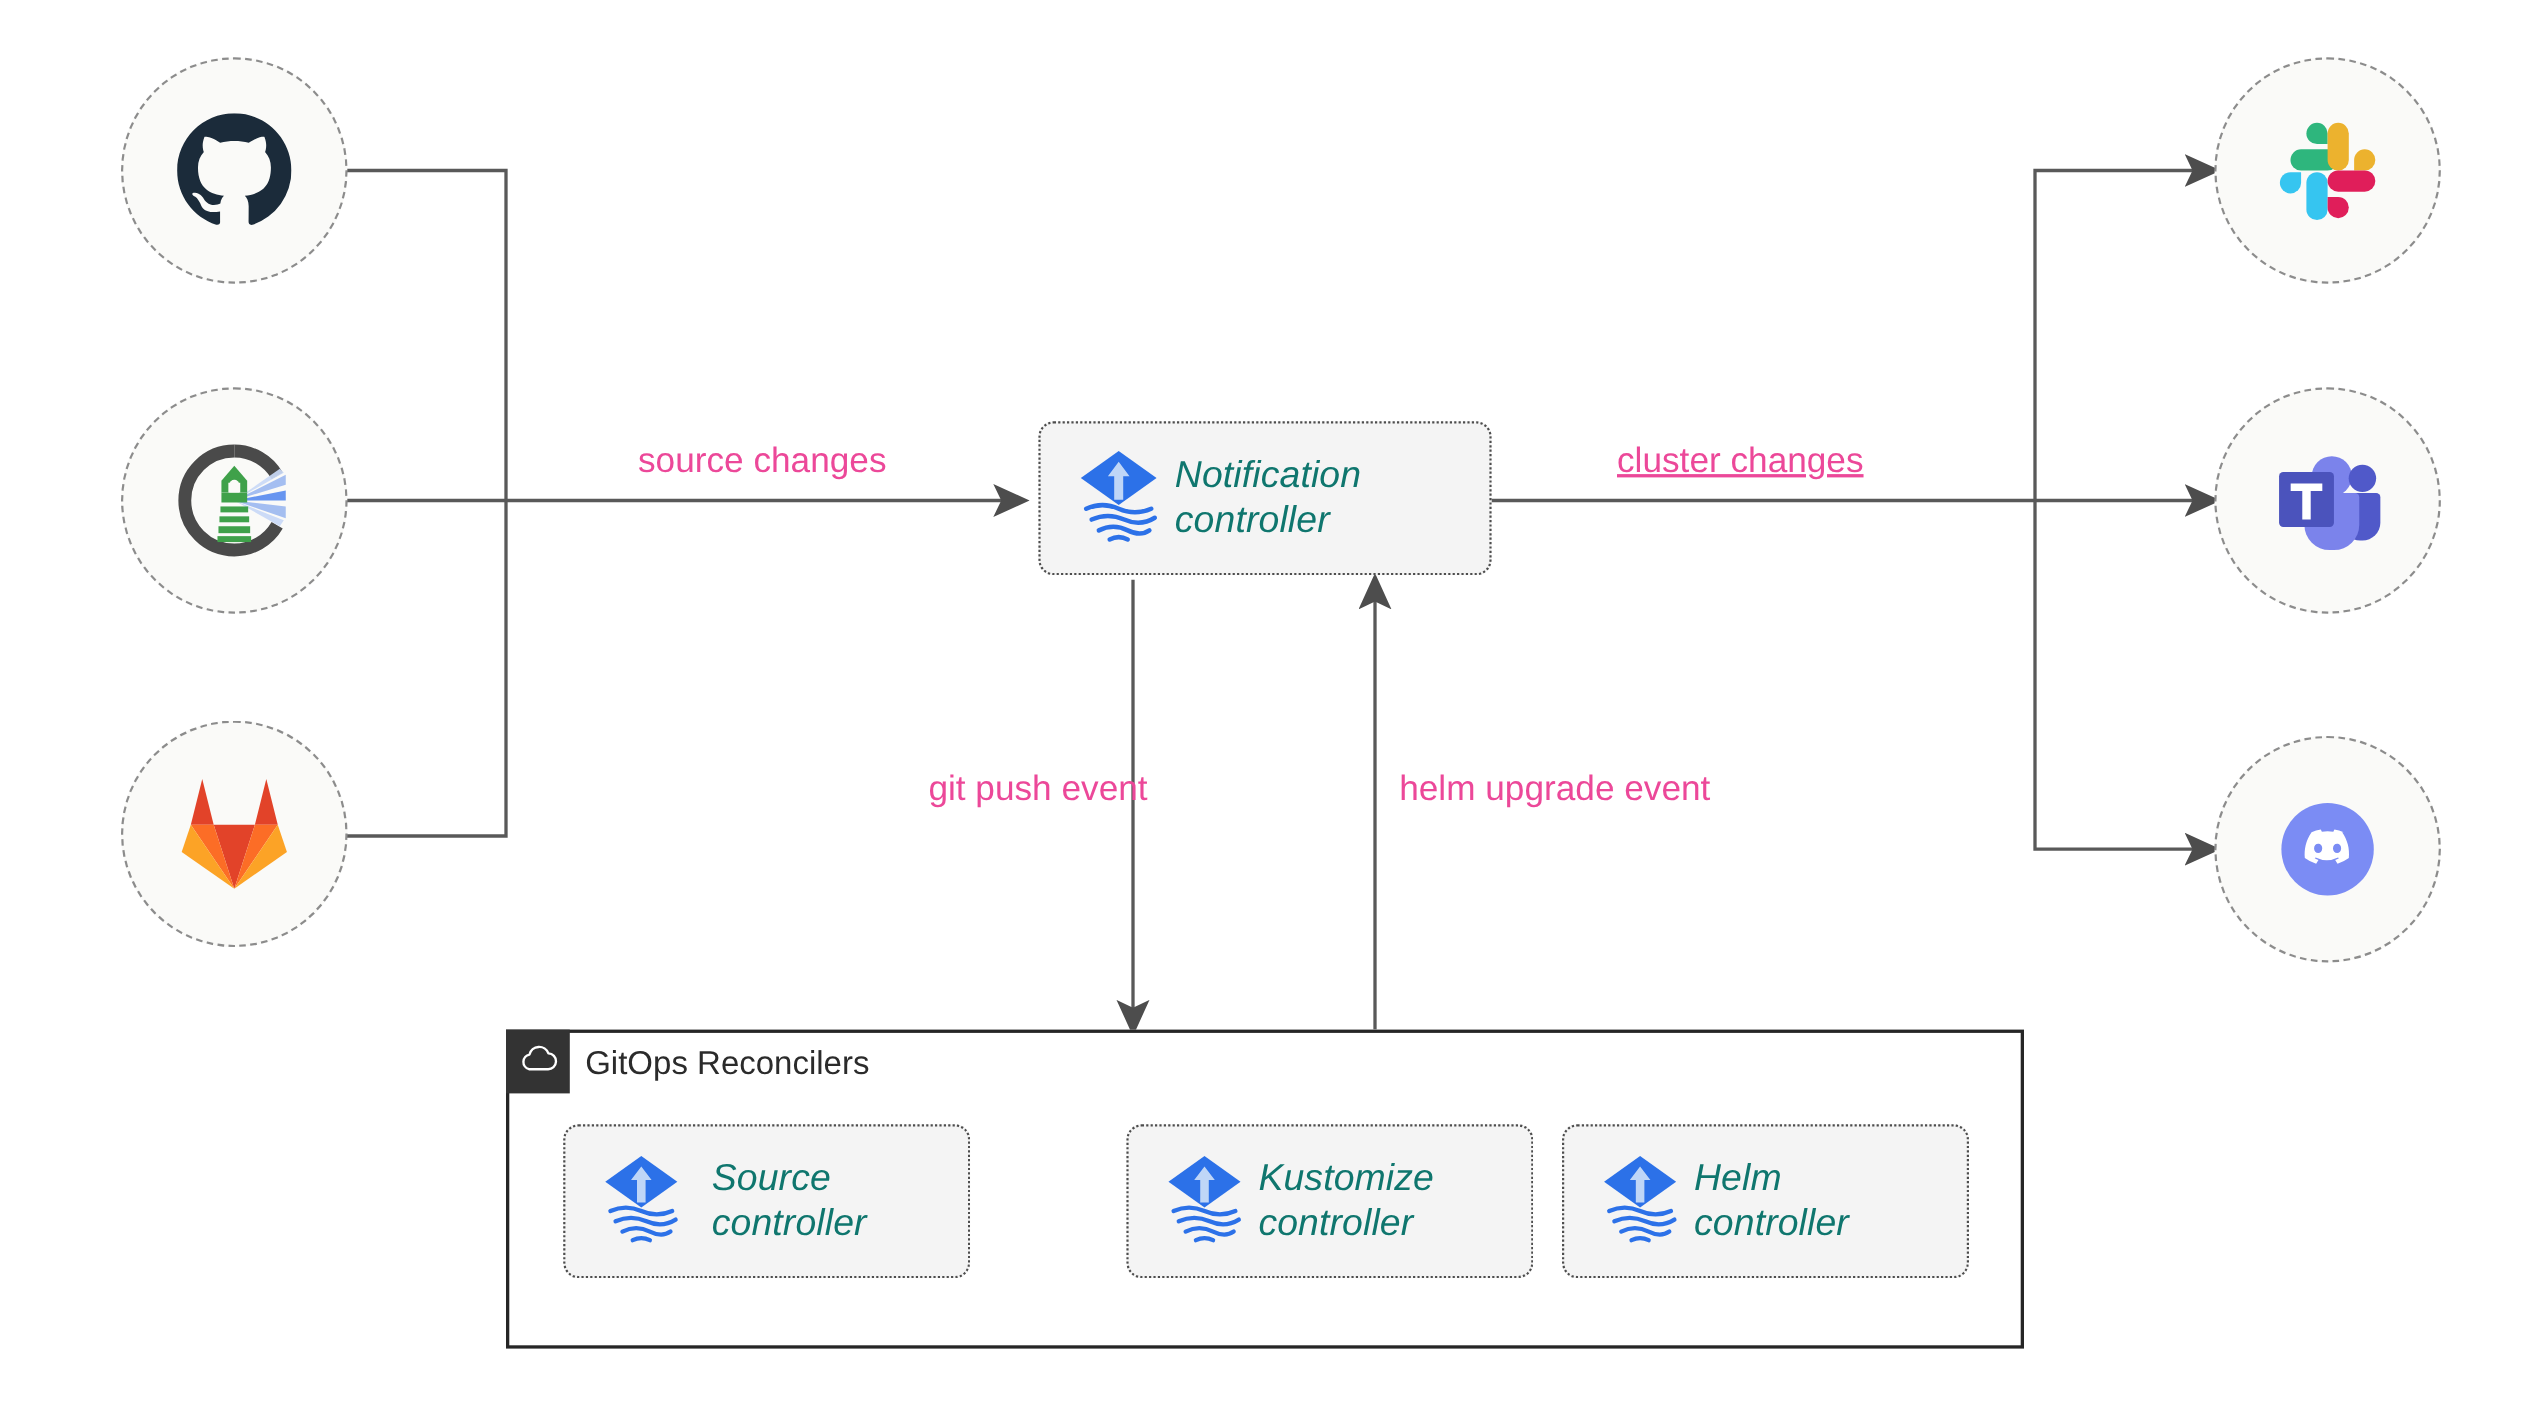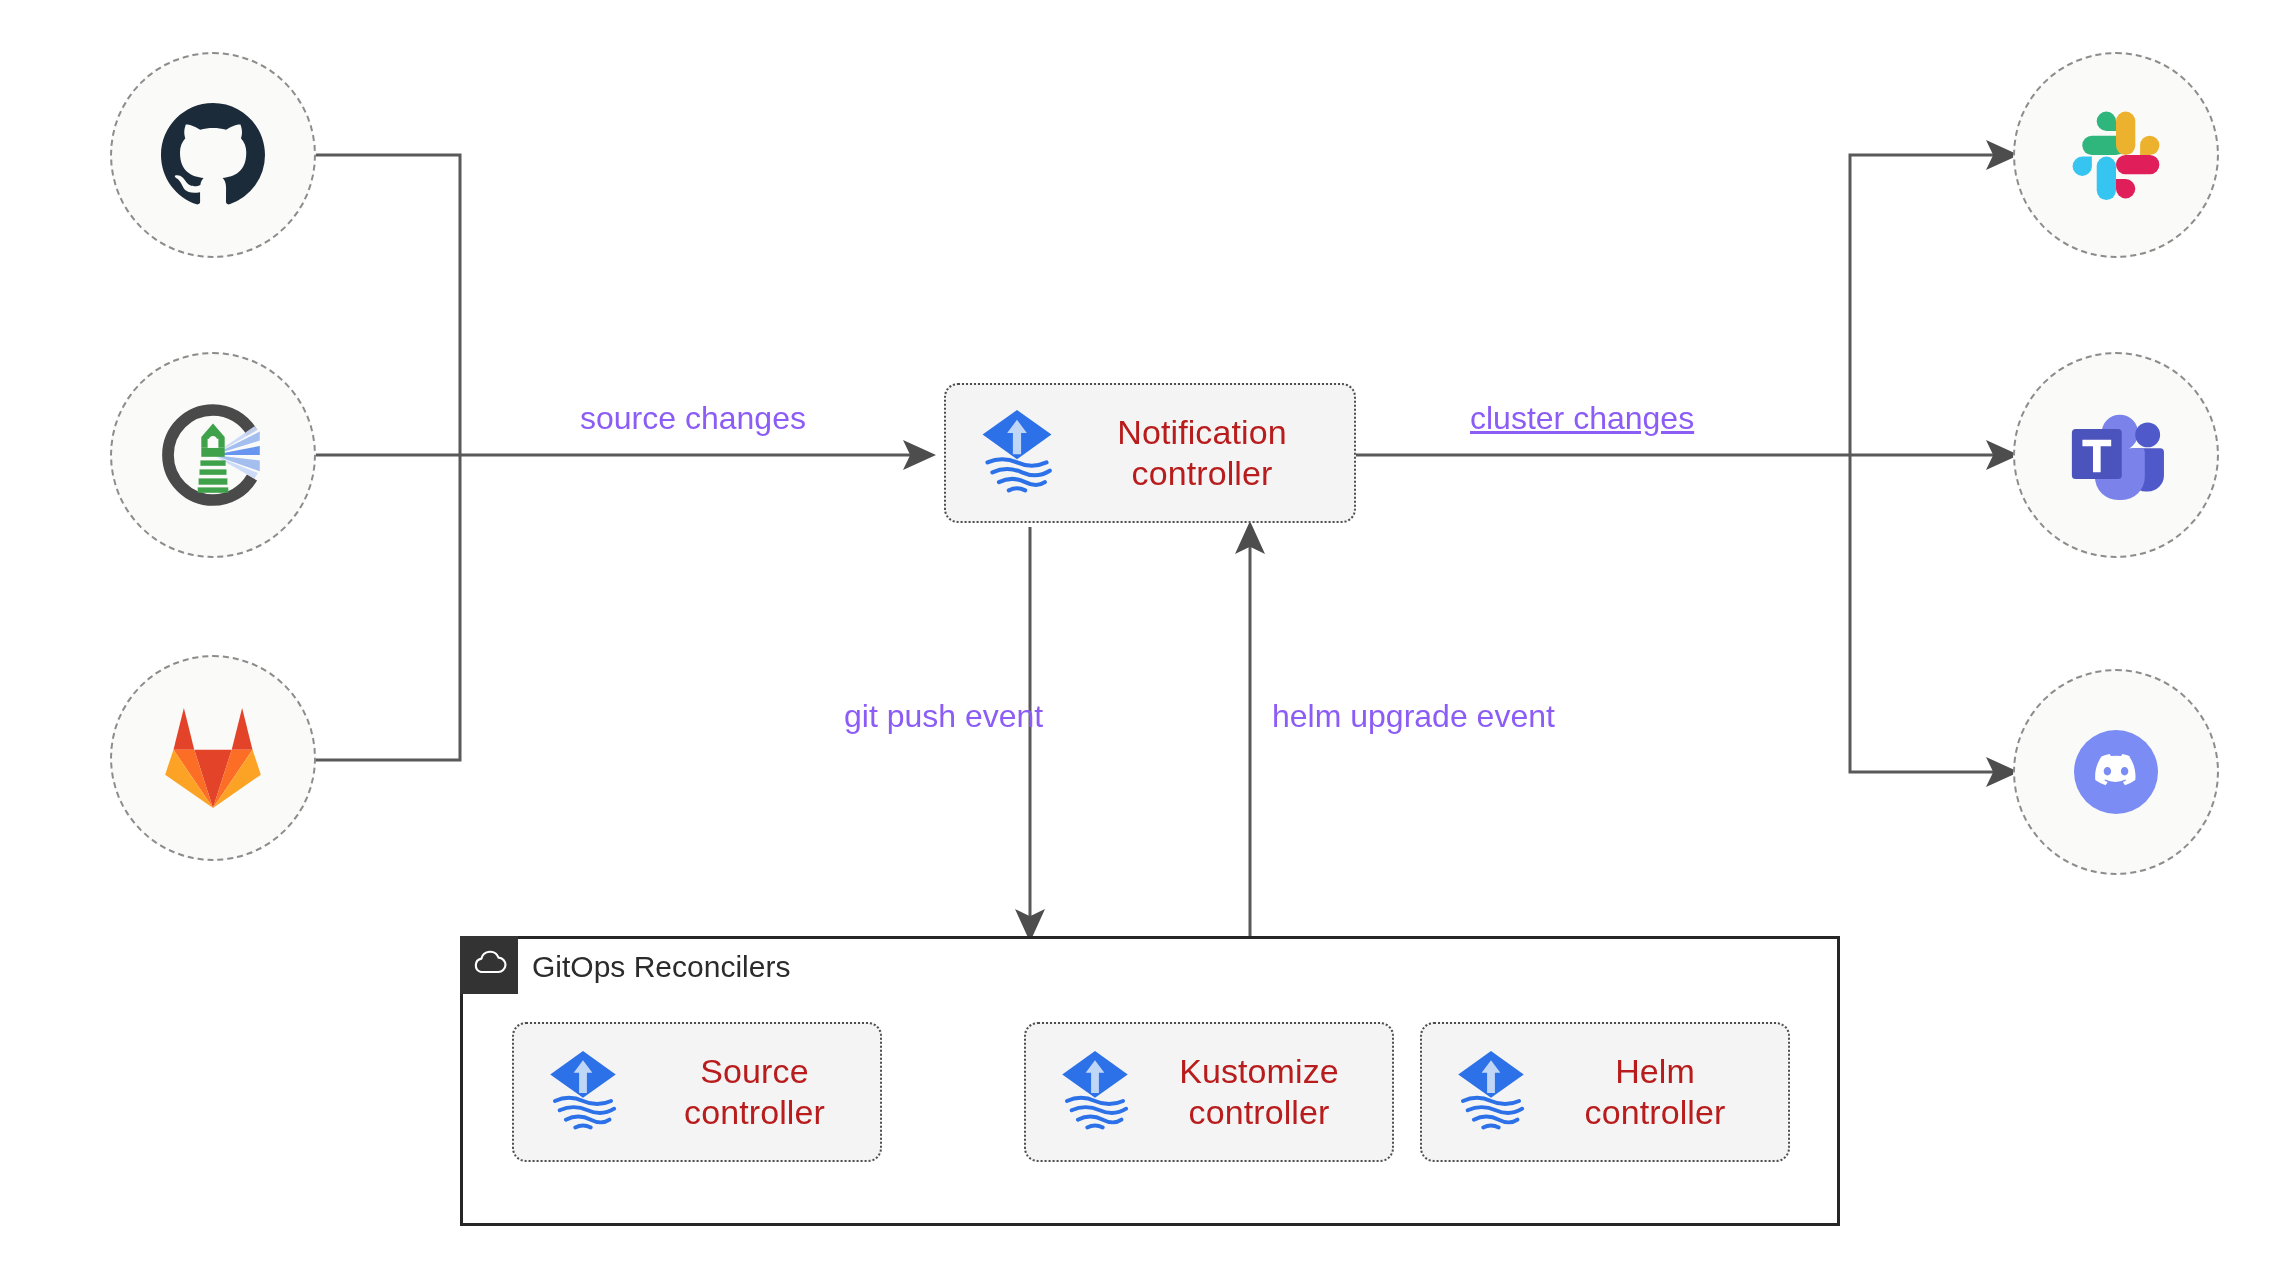--- a/index.html
+++ b/index.html
@@ -52,26 +52,26 @@
     align-items: center;
     box-sizing: border-box;
   }
   .ctrl-logo {
     flex: 0 0 auto;
     margin-left: 30px;
     margin-right: 10px;
   }
   .ctrl-label {
     flex: 1 1 auto;
-    text-align: center;
     font-size: 34px;
     line-height: 1.22;
-    color: #b91c1c;
+    color: #0f766e;
     letter-spacing: .1px;
     padding-right: 18px;
+    font-style: italic;
   }
   #box-notification {
     left: 944px;
     top: 383px;
     width: 412px;
     height: 140px;
   }
   #box-source {
     left: 512px;
     top: 1022px;
@@ -118,21 +118,21 @@
     left: 532px;
     top: 950px;
     font-size: 30px;
     color: #2b2b2b;
     white-space: nowrap;
   }
   
   .edge-label {
     position: absolute;
     font-size: 32px;
-    color: #8b5cf6;
+    color: #ec4899;
     white-space: nowrap;
   }
   #lbl-source-changes { left: 580px;  top: 400px; }
   #lbl-cluster-changes{ left: 1470px; top: 400px; text-decoration: underline; }
   #lbl-git-push       { left: 844px;  top: 698px; text-align: right; }
   #lbl-helm-upgrade   { left: 1272px; top: 698px; }
 </style>
 </head>
 <body>
 

